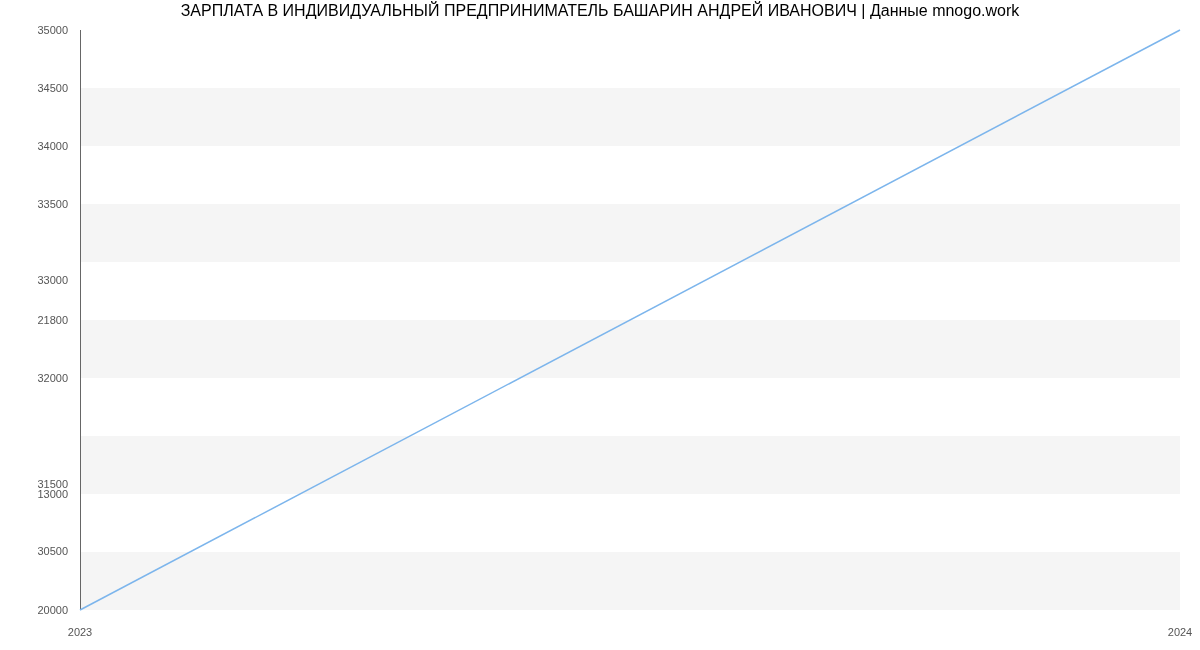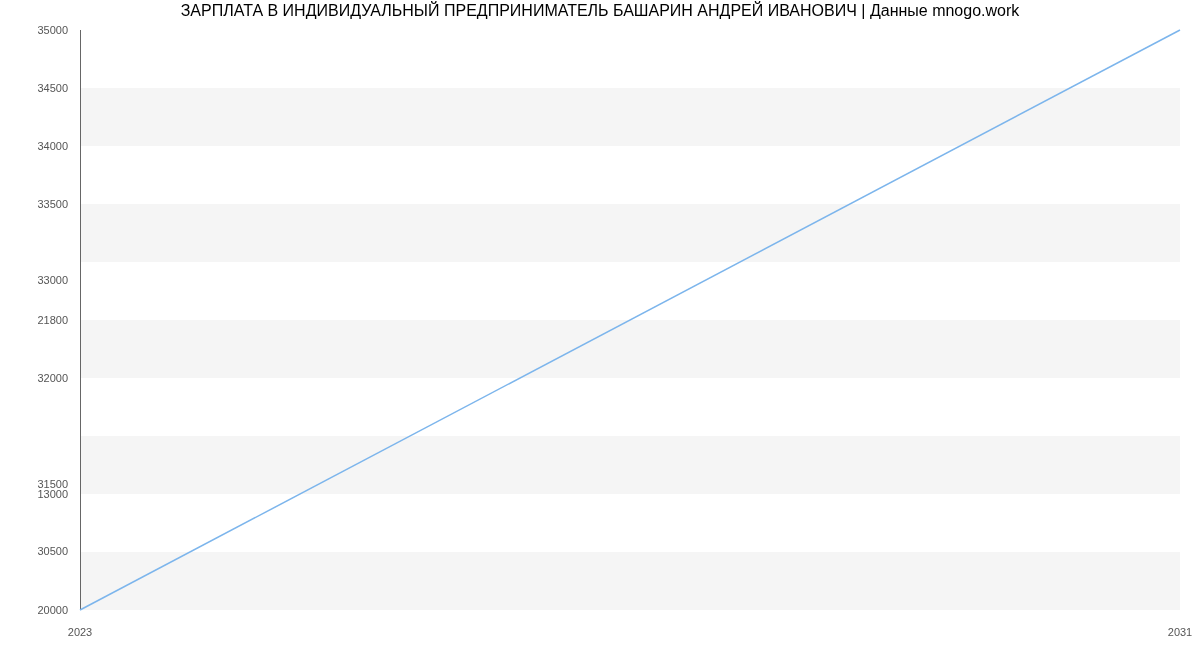--- a/index.html
+++ b/index.html
@@ -90,14 +90,14 @@
     <div class="y-label" style="top: 464px;">13000</div>
     <div class="y-label" style="top: 406px; margin-top: 48px;">31500</div>
     <div class="y-label" style="top: 348px; margin-left: 24px;">32000</div>
     <div class="y-label" style="top: 290px;">21800</div>
     <div class="y-label" style="top: 250px; text-align: right;">33000</div>
     <div class="y-label" style="top: 174px;">33500</div>
     <div class="y-label" style="top: 116px;">34000</div>
     <div class="y-label" style="top: 58px; margin-left: 24px;">34500</div>
     <div class="y-label" style="top: 0px;">35000</div>
     <div class="x-label" style="left: 0px;">2023</div>
-    <div class="x-label" style="left: 1100px;">2031</div>
+    <div class="x-label" style="left: 1100px;">2024</div>
   </div>
 
 </body></html>

